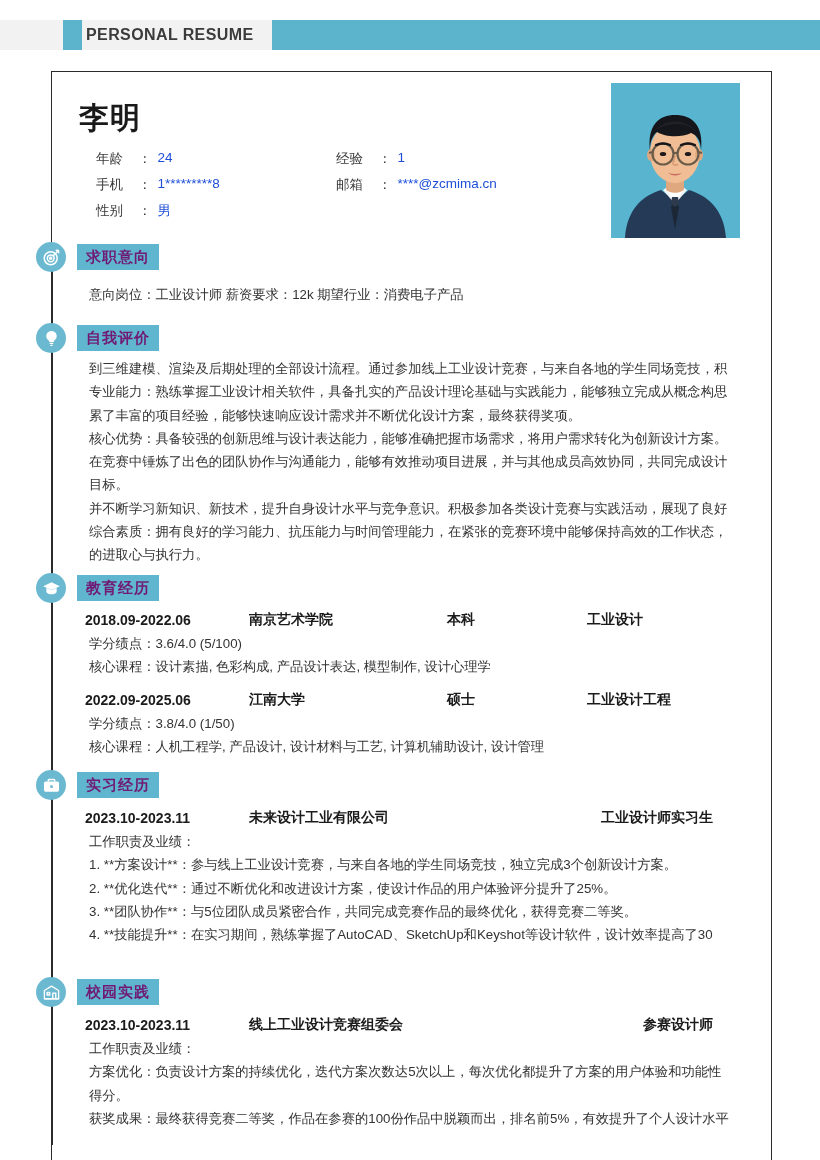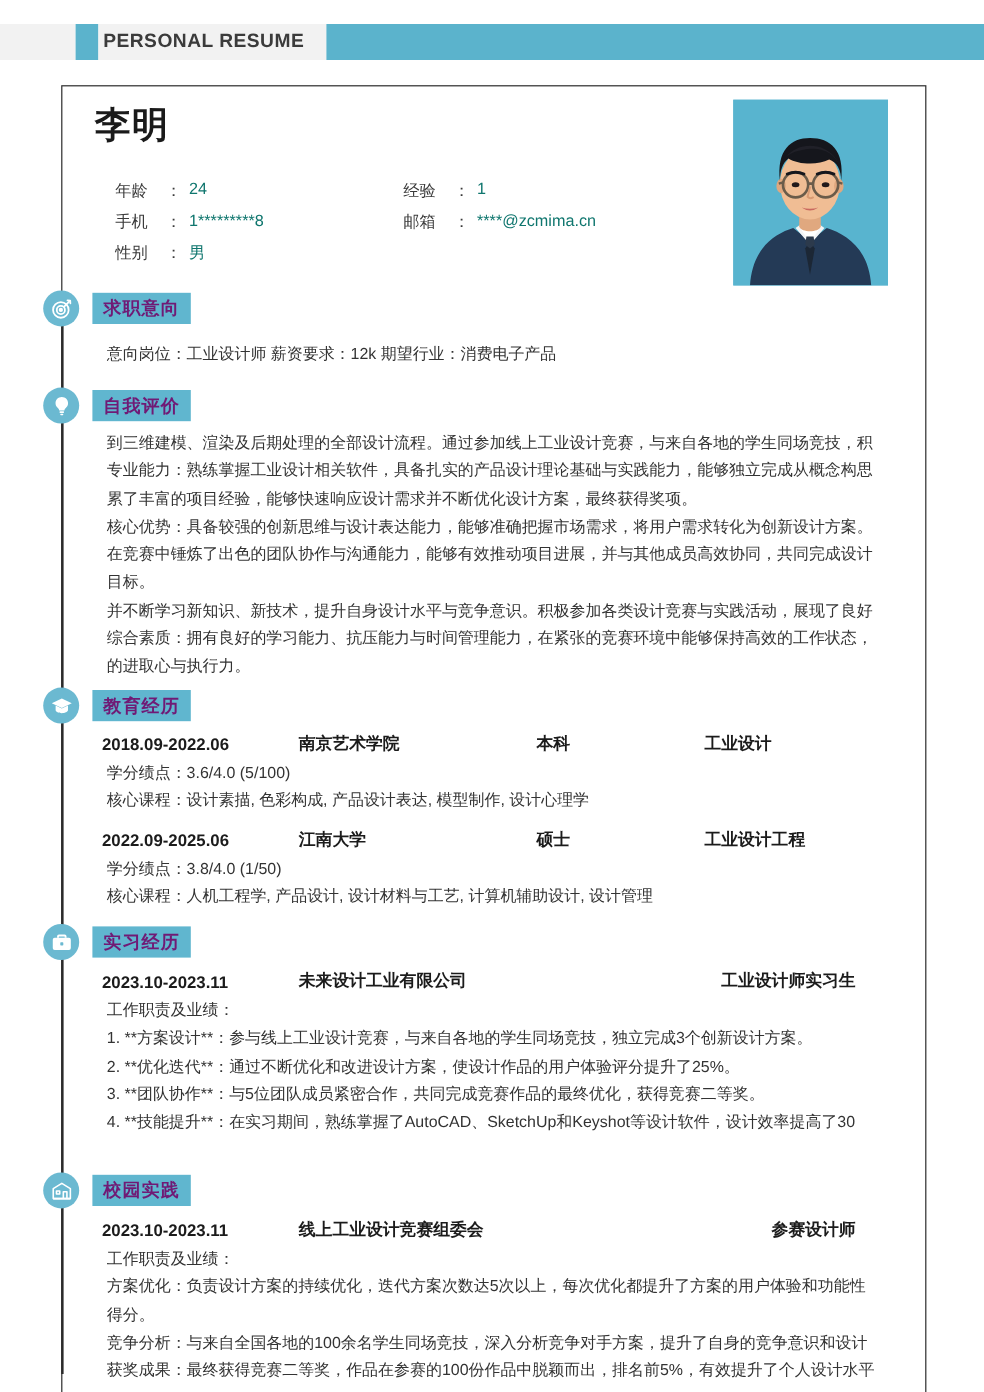--- a/index.html
+++ b/index.html
@@ -63,40 +63,40 @@
     top: 265px;
     width: 1.6px;
     height: 880px;
     background: #2b2b2b;
     z-index: 2;
   }
 
   
   .name {
     position: absolute;
-    left: 79px; top: 84px;
+    left: 79px; top: 98px;
     font-size: 30px;
     font-weight: bold;
     color: #1a1a1a;
     letter-spacing: 1px;
   }
   .info-grid {
     position: absolute;
     left: 84px; top: 146px;
     width: 500px;
     font-size: 13.5px;
     color: #3a3a3a;
     margin-left: 12px;
   }
   .info-row { display: flex; height: 26px; align-items: center; }
   .info-cell { display: flex; }
   .info-cell.c1 { width: 240px; }
   .info-label { min-width: 42px; }
   .info-sep { margin-right: 6px; }
-  .info-val { color: #0f766e; }
+  .info-val { color: #1d4ed8; }
 
   
   .portrait {
     position: absolute;
     left: 611px; top: 83px;
     width: 129px; height: 155px;
     background: #58b4cf;
     overflow: hidden;
   }
   .portrait svg { display: block; }
@@ -373,16 +373,15 @@
 <div class="entry" style="top:1013px;">
   <div class="entry-head">
     <span class="eh-date">2023.10-2023.11</span>
     <span class="eh-org">线上工业设计竞赛组委会</span>
     <span class="eh-role-right">参赛设计师</span>
   </div>
   <div class="entry-lines">
     <p>工作职责及业绩：</p>
     <p>方案优化：负责设计方案的持续优化，迭代方案次数达5次以上，每次优化都提升了方案的用户体验和功能性</p>
     <p>得分。</p>
-    <p>竞争分析：与来自全国各地的100余名学生同场竞技，深入分析竞争对手方案，提升了自身的竞争意识和设计</p>
     <p>获奖成果：最终获得竞赛二等奖，作品在参赛的100份作品中脱颖而出，排名前5%，有效提升了个人设计水平</p>
   </div>
 </div>
 
 </body></html>

